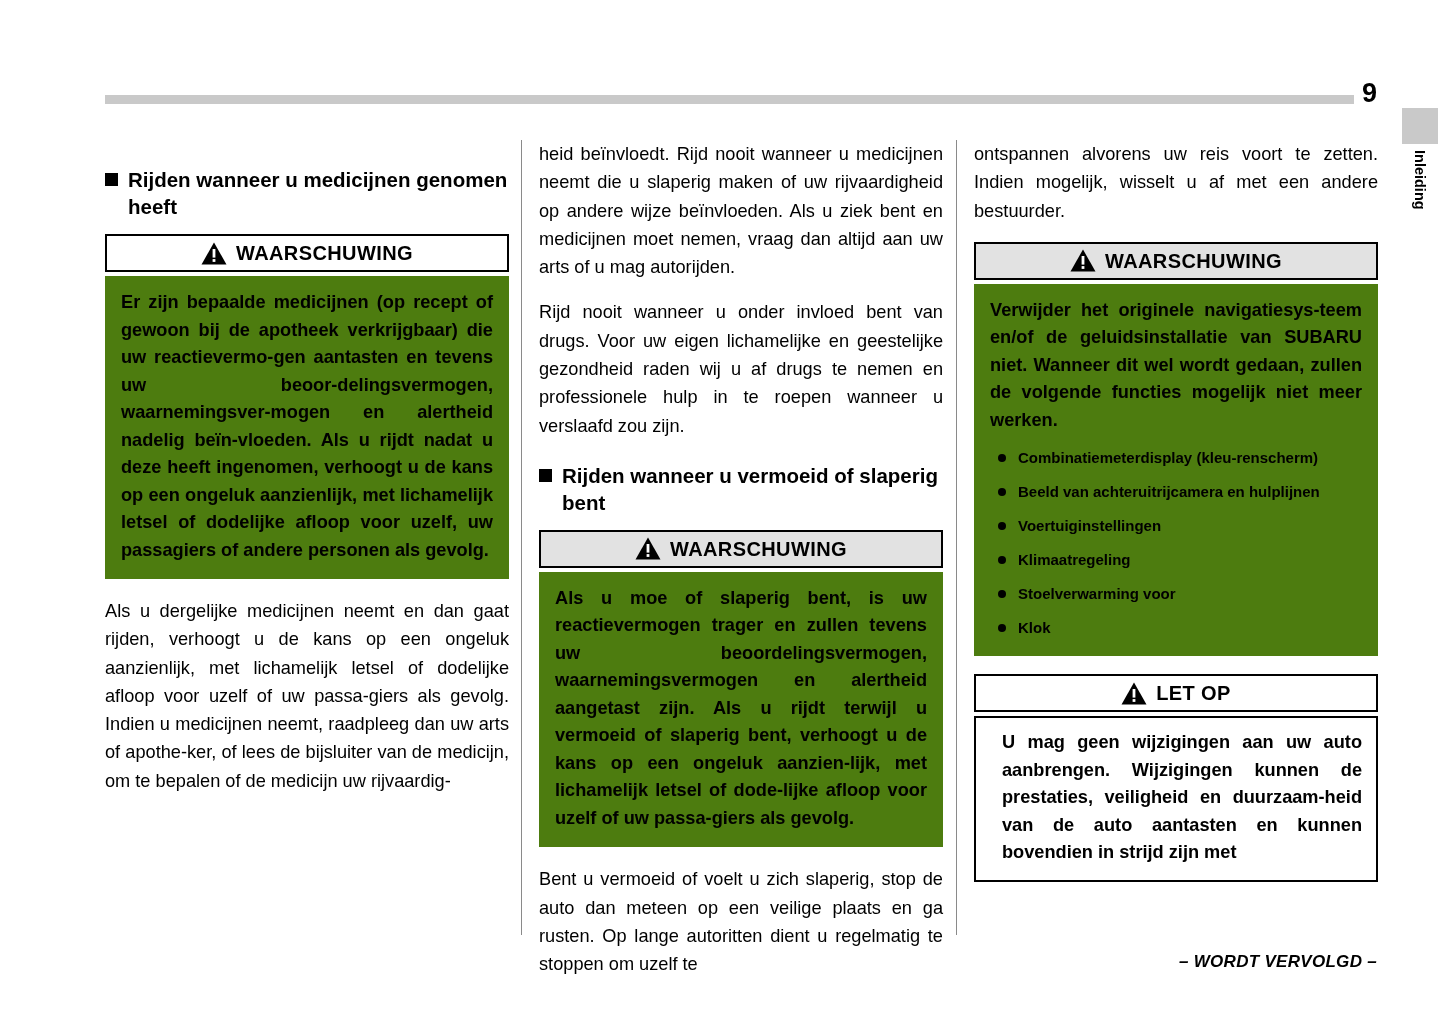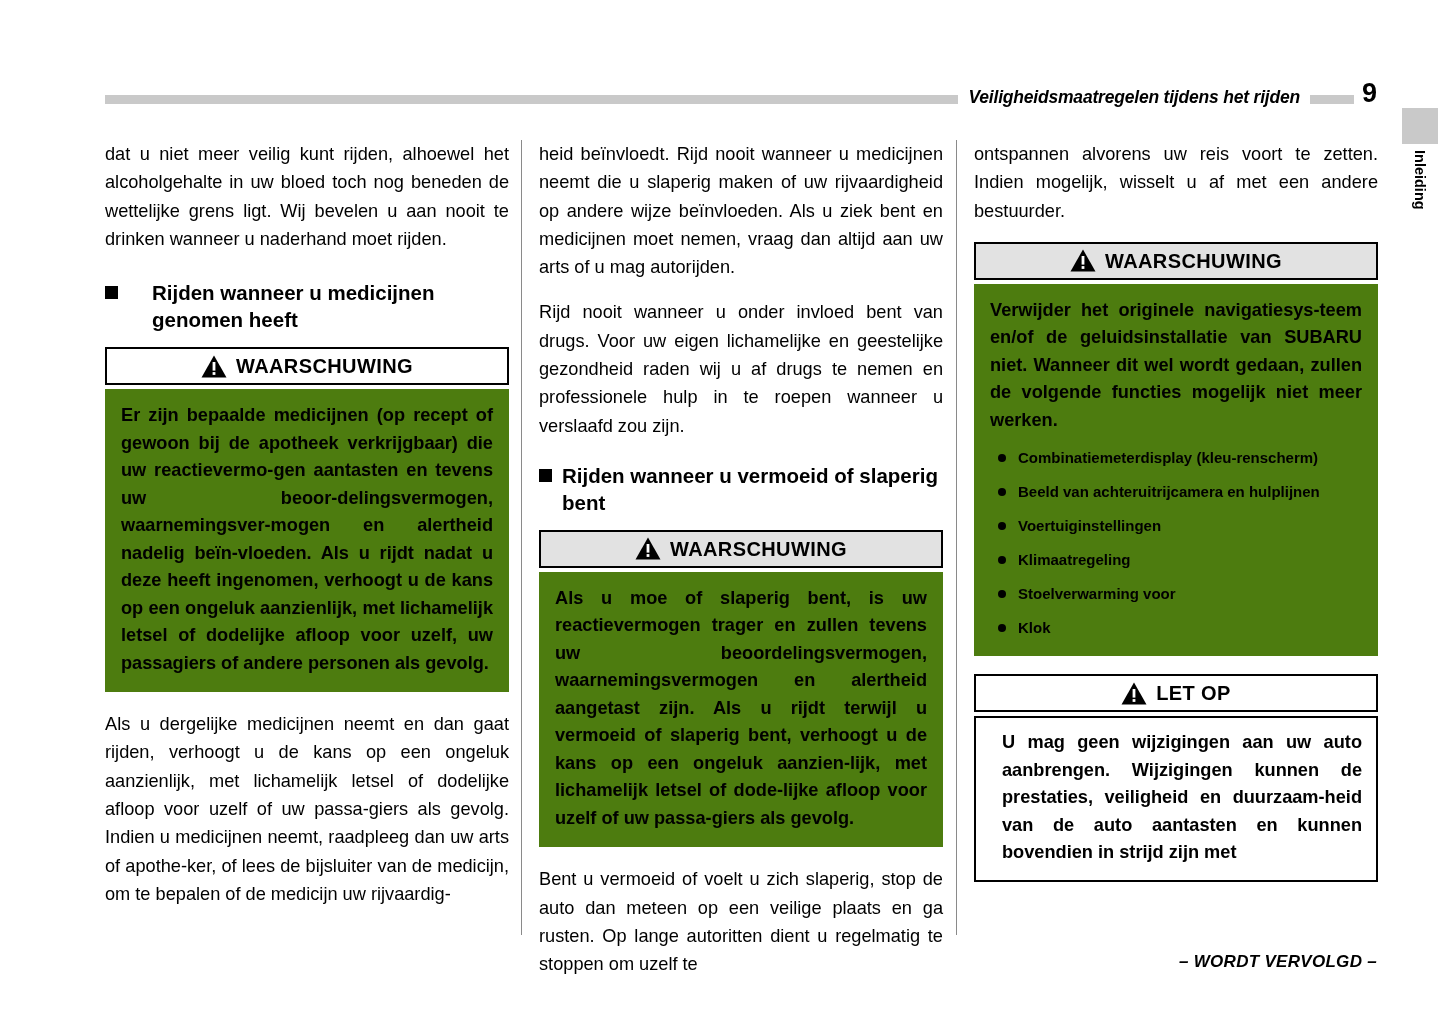--- a/index.html
+++ b/index.html
@@ -117,21 +117,21 @@
 
   
   .heading {
     display: flex;
     align-items: flex-start;
     margin: 22px 0 14px 0;
     font-size: 20.5px;
     font-weight: bold;
     line-height: 27px;
   }
-  .heading.first { margin-top: 26px; gap: 24px; }
+  .heading.first { margin-top: 26px; }
   .heading-square {
     flex: 0 0 auto;
     width: 13px;
     height: 13px;
     background: #000000;
     margin-right: 10px;
     margin-top: 7px;
   }
   .heading-text { flex: 1 1 auto; }
 
@@ -222,35 +222,33 @@
     white-space: nowrap;
   }
 </style>
 </head>
 <body>
 
 <div class="page">
 
   <div class="header">
     <div class="header-rule"></div>
-    <div class="header-title">Veiligheidsmaatregelen tijdens het rijden</div>
     <div class="header-pagenum">9</div>
   </div>
 
   <div class="side-tab">
     <div class="side-tab-box"></div>
     <div class="side-tab-label">Inleiding</div>
   </div>
 
   <div class="col-rule col-rule-1"></div>
   <div class="col-rule col-rule-2"></div>
 
   <div class="col col1">
 
-    <p class="body">dat u niet meer veilig kunt rijden, alhoewel het alcoholgehalte in uw bloed toch nog beneden de wettelijke grens ligt. Wij bevelen u aan nooit te drinken wanneer u naderhand moet rijden.</p>
 
     <div class="heading first">
       <span class="heading-square"></span>
       <span class="heading-text">Rijden wanneer u medicijnen genomen heeft</span>
     </div>
 
     <div class="wbox">
       <div class="wbox-head">
         <span class="tri">
           <svg width="26" height="23" viewBox="0 0 26 23">

